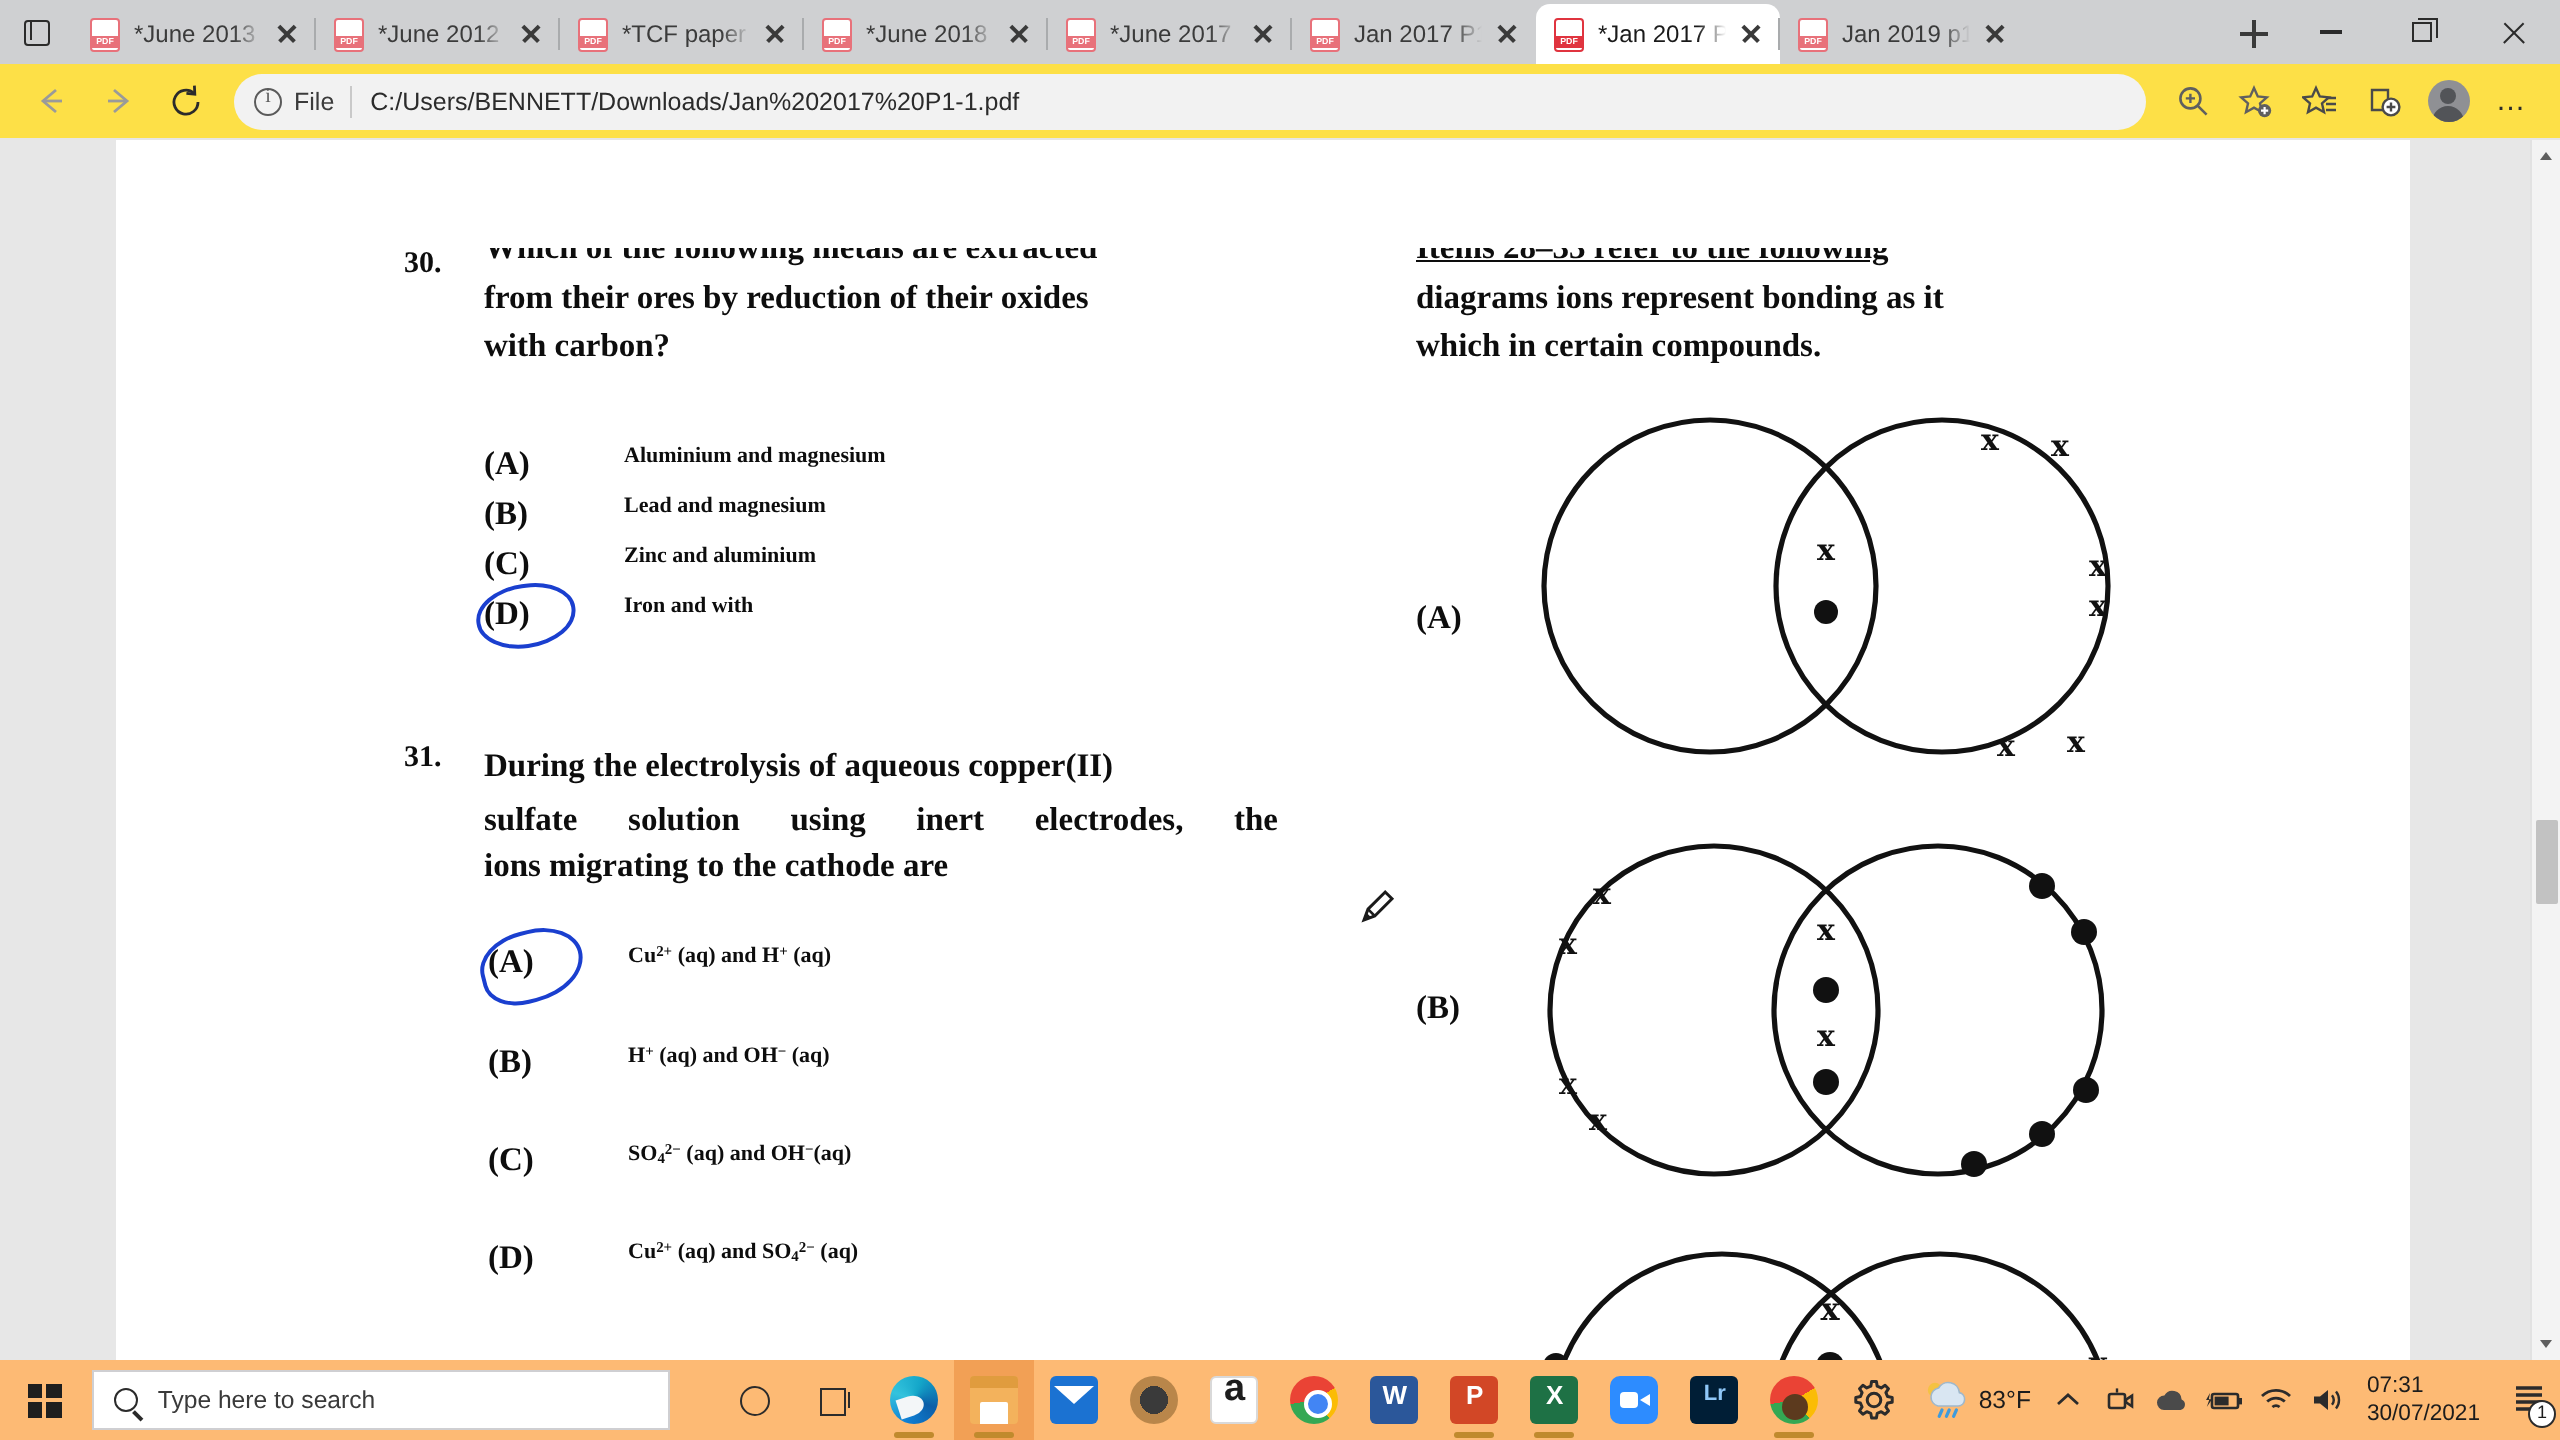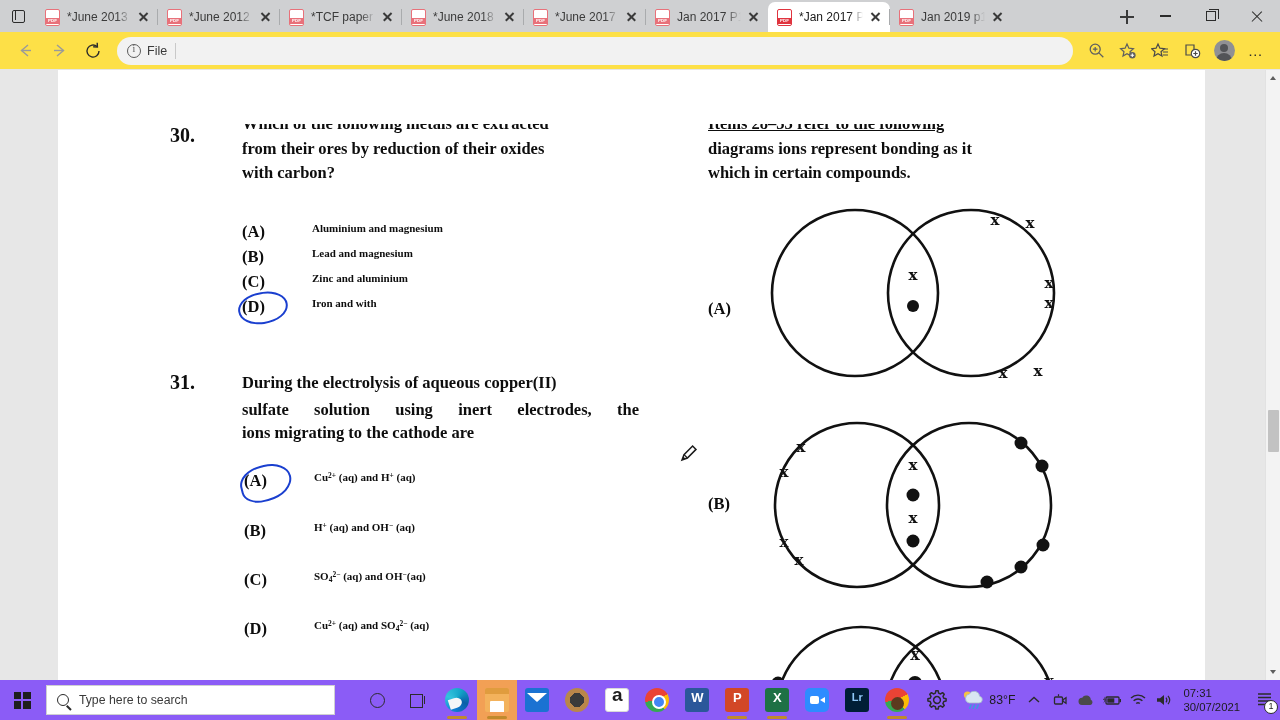--- a/index.html
+++ b/index.html
@@ -178,21 +178,21 @@
   }
   .paper {
     position: absolute; left: 0; top: 0; width: 100%; height: 100%;
     color: #0d0d0d;
   }
 
   .col-left  { position: absolute; left: 112px; top: 0; width: 520px; }
   .col-right { position: absolute; left: 595px; top: 0; width: 500px; }
   .qnum {
     position: absolute; font-family: "Liberation Serif", serif;
-    font-weight: bold; font-size: 20px;
+    font-weight: bold; font-size: 15px; margin-left: 32px;
   }
   .qtext {
     font-family: "Liberation Serif", serif;
     font-size: 16.5px; font-weight: bold; line-height: 24.6px;
     text-align: justify;
   }
   .clip-top { overflow: hidden; }
 
   .opt { position: absolute; display: flex; font-family: "Liberation Serif", serif; }
   .opt-letter {
@@ -241,21 +241,21 @@
   .sb-arrow.down i { border-top: 4px solid #5e5e5e; }
   .sb-thumb {
     position: absolute; left: 2px; width: 11px;
     background: #c2c2c2; border-radius: 1px;
   }
 
   
   .taskbar {
     position: absolute; left: 0; bottom: 0;
     width: 1280px; height: 40px;
-    background: #8b5cf6;
+    background: #fdba74;
     display: flex; align-items: center;
     font-size: 12px; color: #1c1c1c;
   }
   .startbtn { width: 48px; height: 40px; display: flex; align-items: center; justify-content: center; }
   .winlogo {
     width: 17px; height: 17px;
     display: grid; grid-template-columns: 1fr 1fr; grid-template-rows: 1fr 1fr; gap: 2px;
   }
   .winlogo span { background: #1e1e1e; }
   .searchbox {
@@ -469,20 +469,21 @@
       <svg width="18" height="18" viewBox="0 0 18 18">
         <path d="M15 9 A6 6 0 1 1 13 4.6" fill="none" stroke="#2b2b2b" stroke-width="1.4"></path>
         <path d="M13.2 0.8 L13.4 5.1 L9.2 4.7" fill="none" stroke="#2b2b2b" stroke-width="1.4"></path>
       </svg>
     </div>
 
     <div class="omnibox">
       <div class="info-ico"></div>
       <div class="scheme">File</div>
       <div class="vbar"></div>
+      <div class="url">C:/Users/BENNETT/Downloads/Jan%202017%20P1-1.pdf</div>
     </div>
 
     <div class="tb-ico">
       <svg width="17" height="17" viewBox="0 0 17 17">
         <circle cx="7.2" cy="7.2" r="5" fill="none" stroke="#5f5f5f" stroke-width="1.3"></circle>
         <path d="M10.9 10.9 L15.3 15.3" stroke="#5f5f5f" stroke-width="1.3"></path>
         <path d="M4.9 7.2 H9.5 M7.2 4.9 V9.5" stroke="#5f5f5f" stroke-width="1.2"></path>
       </svg>
     </div>
     <div class="tb-ico">

